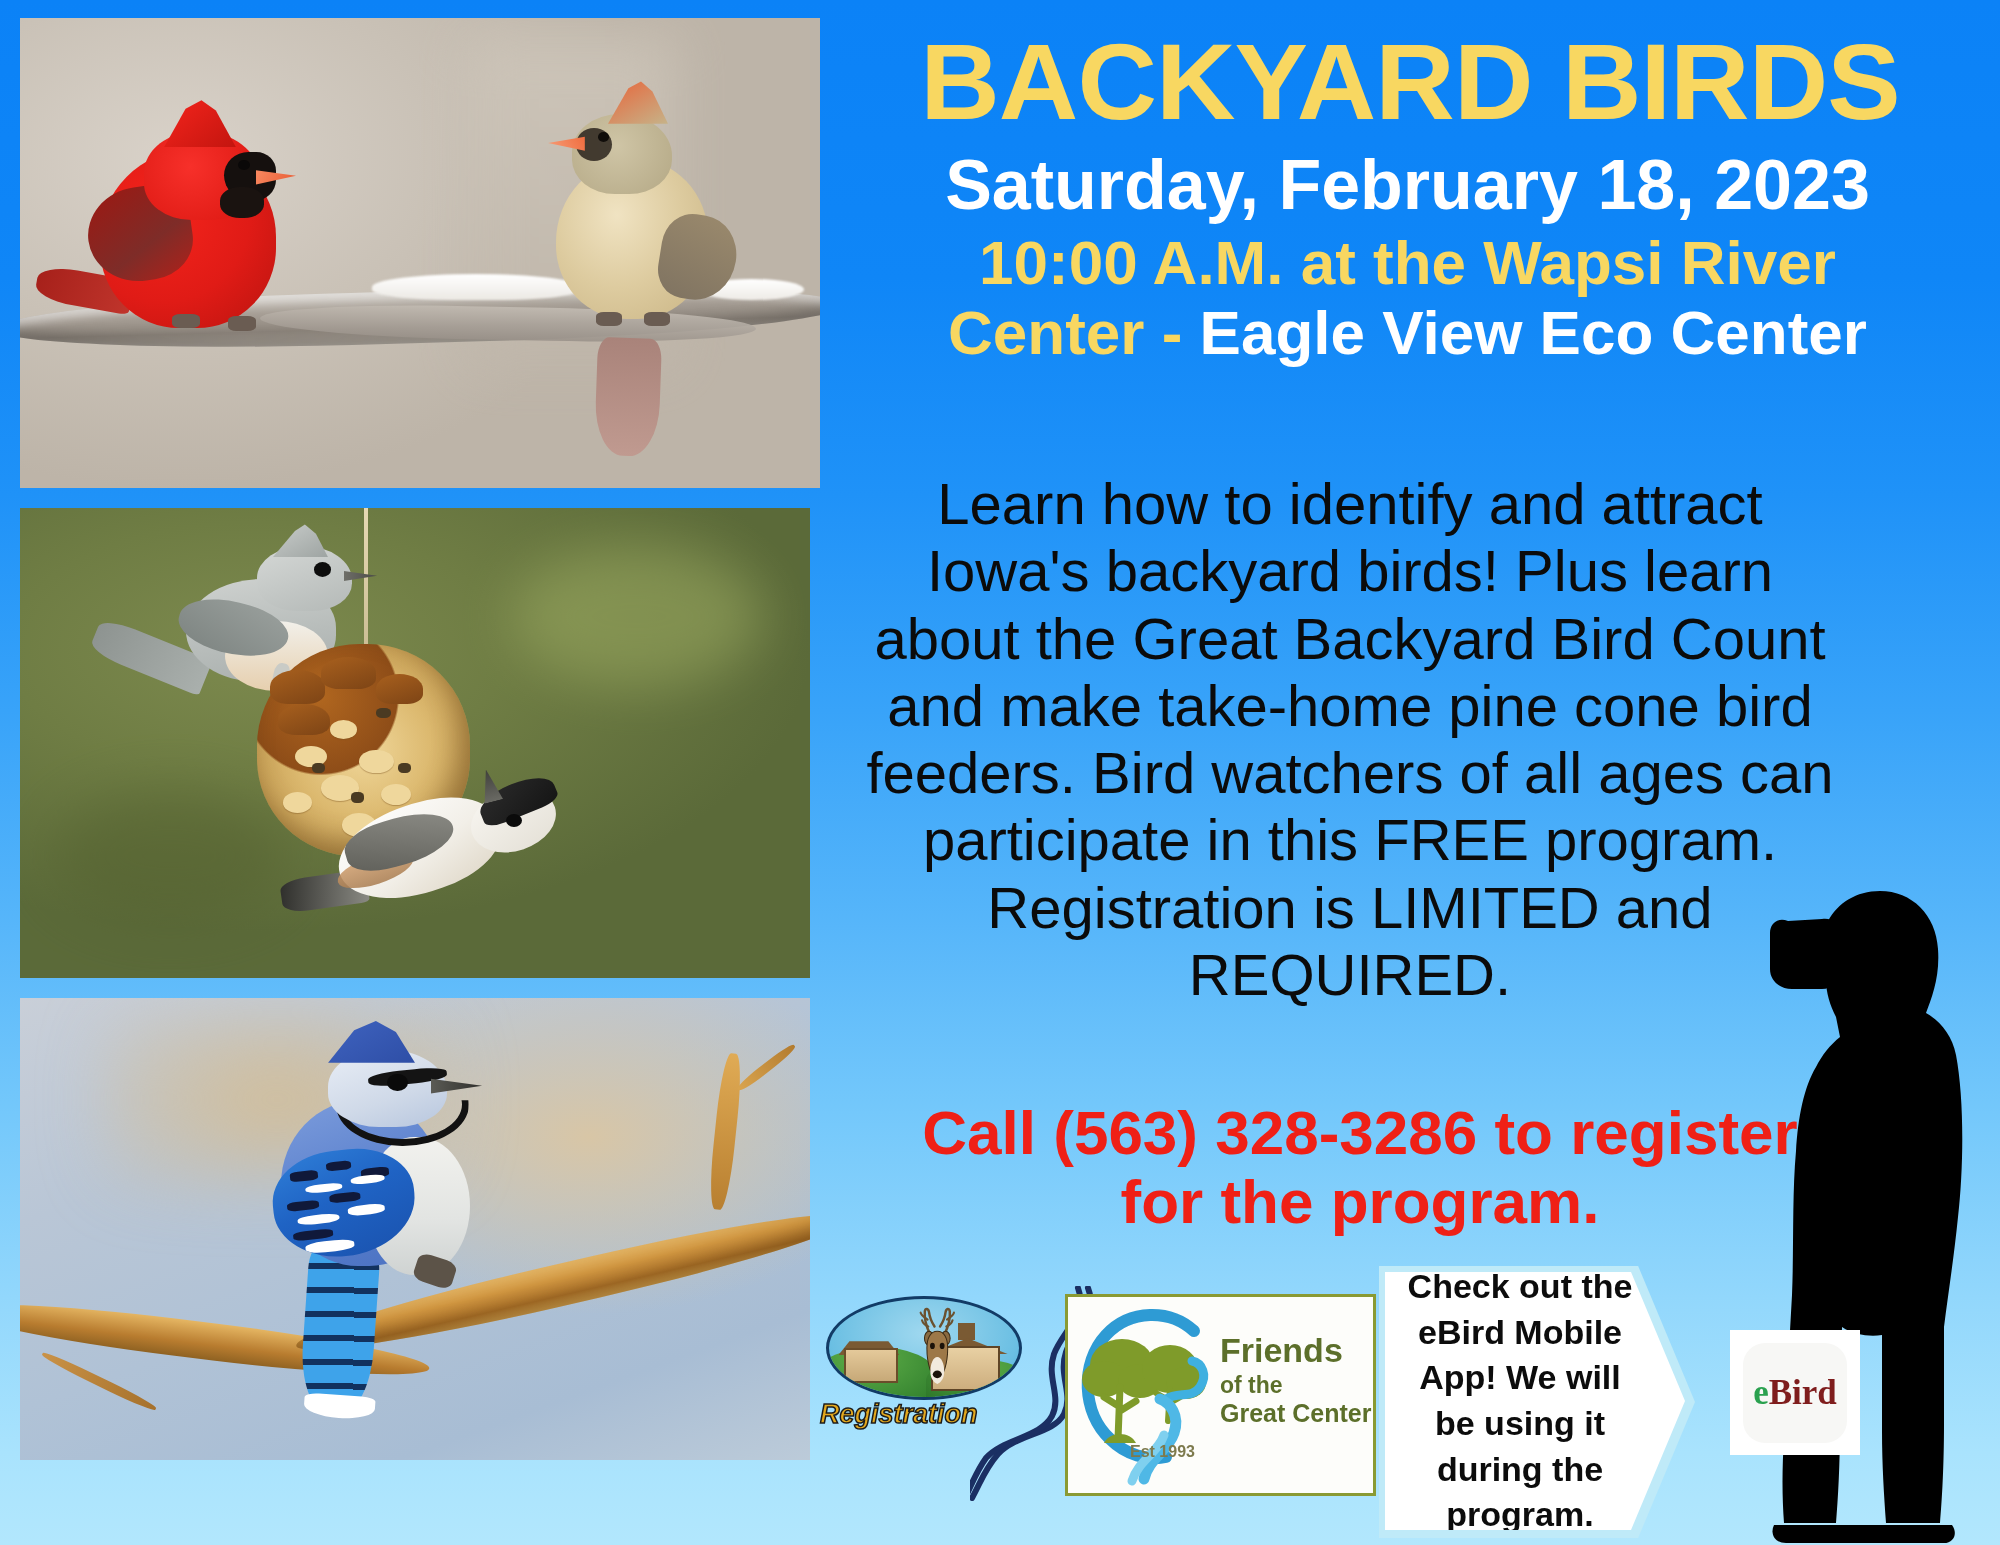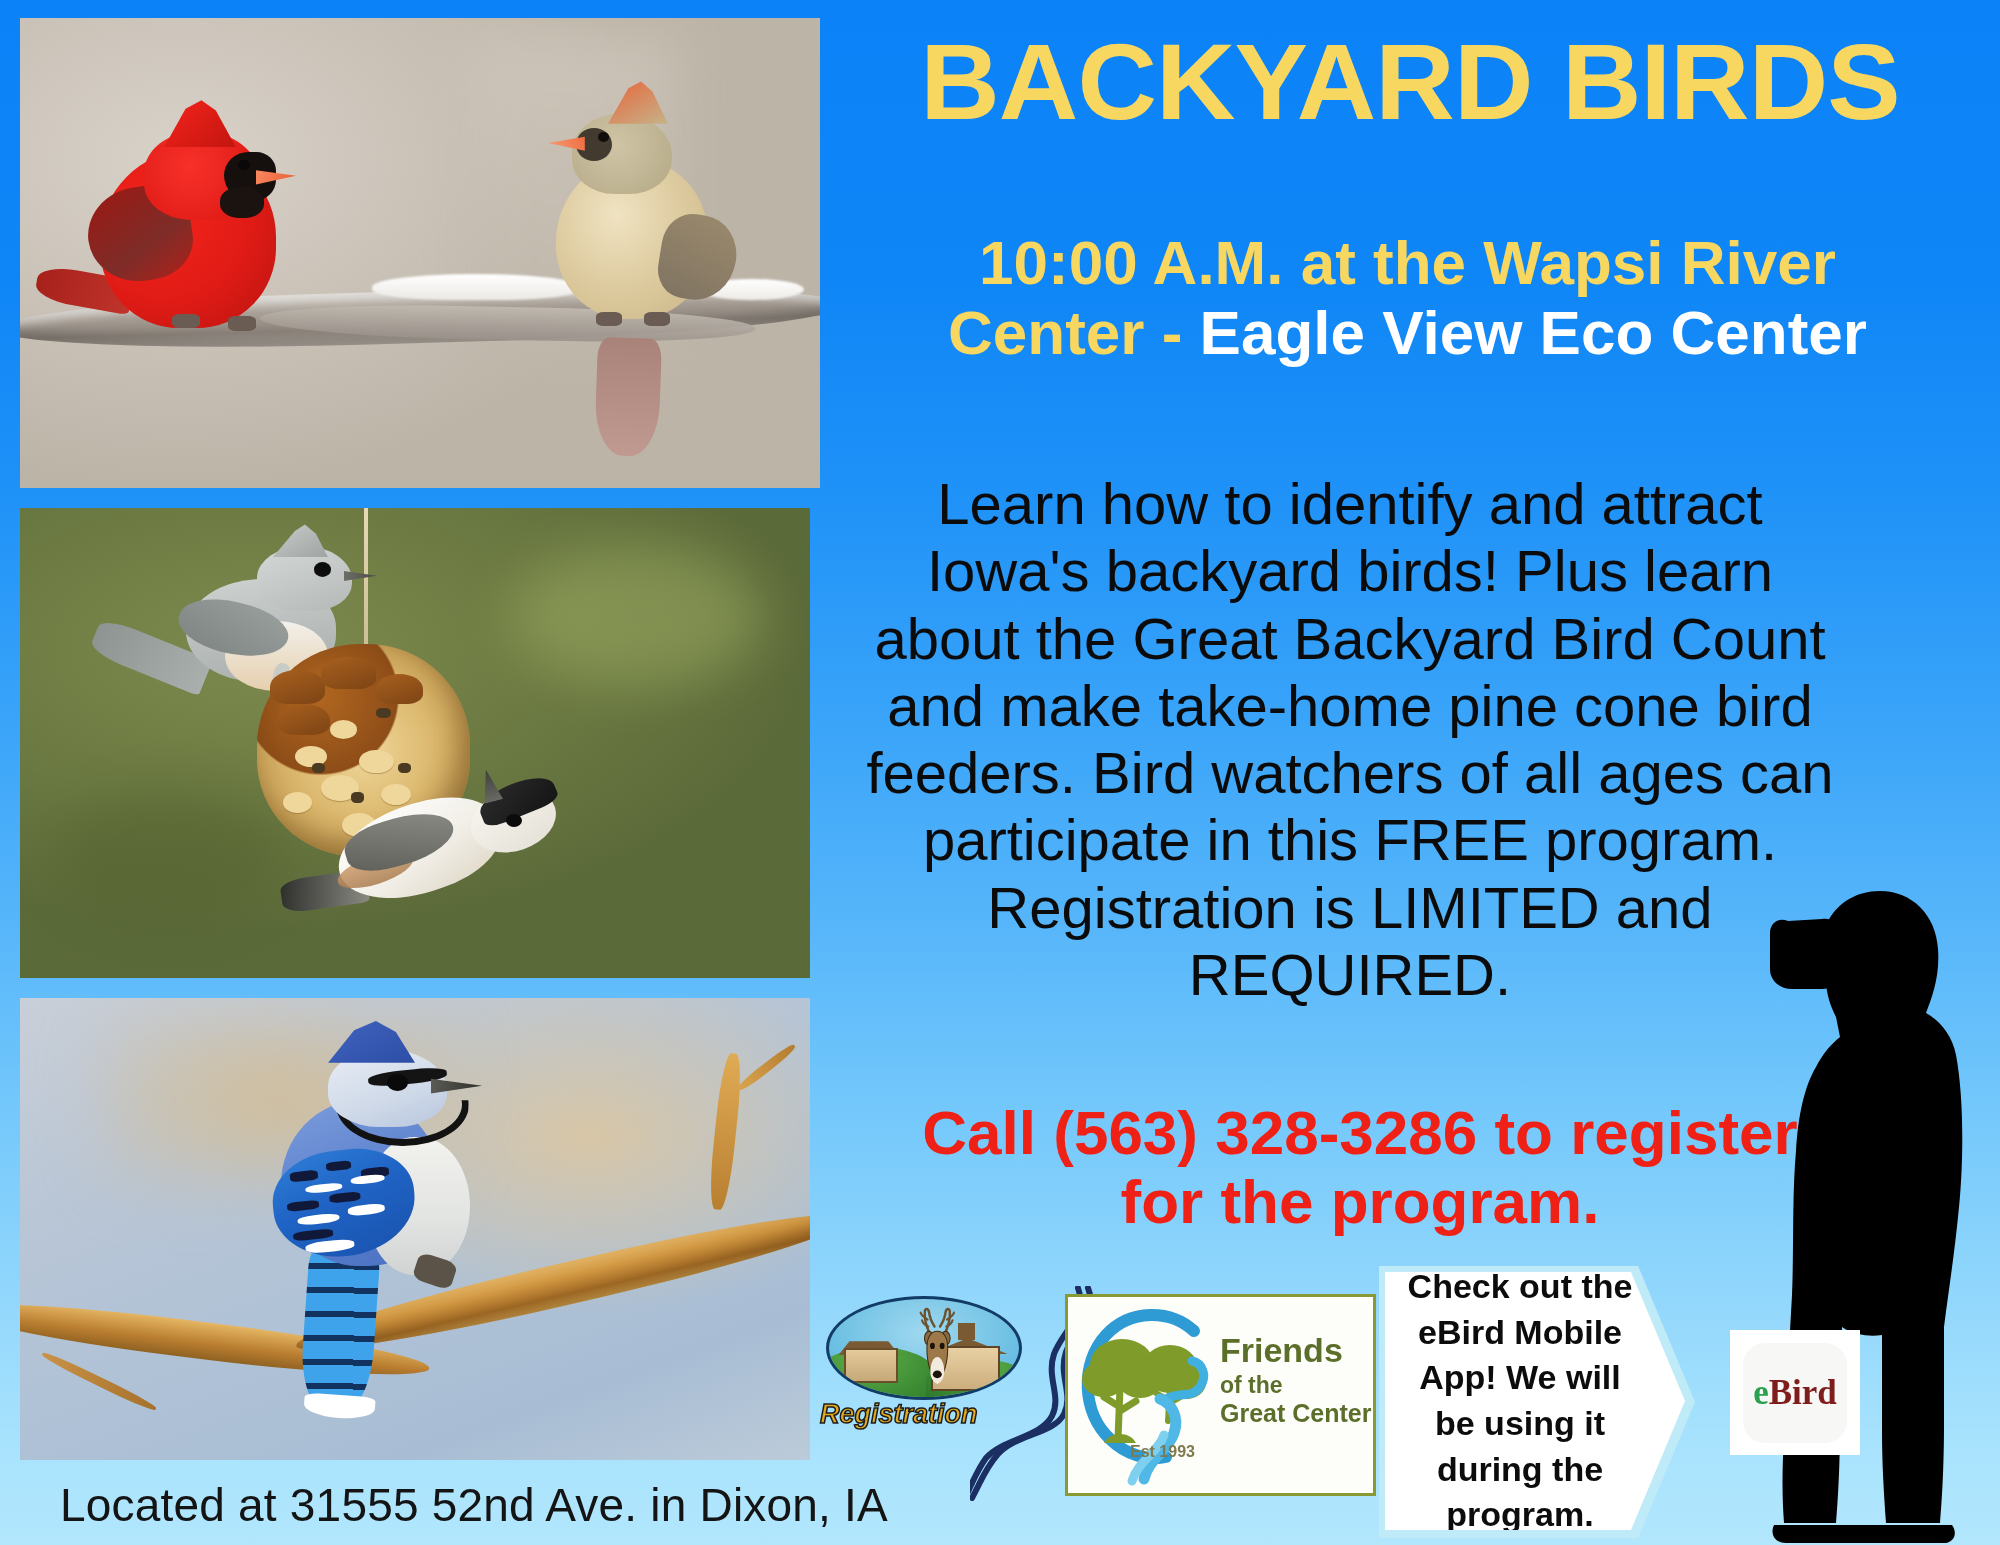--- a/index.html
+++ b/index.html
@@ -412,28 +412,28 @@
     <div class="bj-foot"></div>
     <div class="bj-necklace"></div>
     <div class="bj-head"></div>
     <div class="bj-crest"></div>
     <div class="bj-eyeline"></div>
     <div class="bj-eye"></div>
     <div class="bj-beak"></div>
   </div>
 
   <div class="title">BACKYARD BIRDS</div>
+  <div class="subline sub1">Saturday, February 18, 2023</div>
   <div class="subline sub2">10:00 A.M. at the Wapsi River</div>
   <div class="subline sub3"><span class="y">Center - </span><span class="w">Eagle View Eco Center</span></div>
 
   <div class="body-copy">Learn how to identify and attract Iowa's backyard birds! Plus learn about the Great Backyard Bird Count and make take-home pine cone bird feeders. Bird watchers of all ages can participate in this FREE program. Registration is LIMITED and REQUIRED.</div>
 
   <div class="cta">Call (563) 328-3286 to register for the program.</div>
 
-  <div class="location">Located at 31555 52nd Ave. in Dixon, IA</div>
 
   <div class="watcher">
     <svg viewBox="0 0 250 680" width="250" height="680" aria-hidden="true">
       <path fill="#000000" d="
         M150 26 C182 26 206 50 208 84 C210 112 202 132 196 148
         C210 156 222 170 226 190 C234 232 234 300 228 352
         C224 392 218 430 214 462 L214 560 C214 600 212 636 210 658
         L156 658 C154 630 152 600 152 566 L152 470
         C140 472 124 470 112 462 L110 560 C110 600 108 634 106 658
         L54 658 C52 632 52 604 54 572 L62 430 C64 380 62 330 66 286

